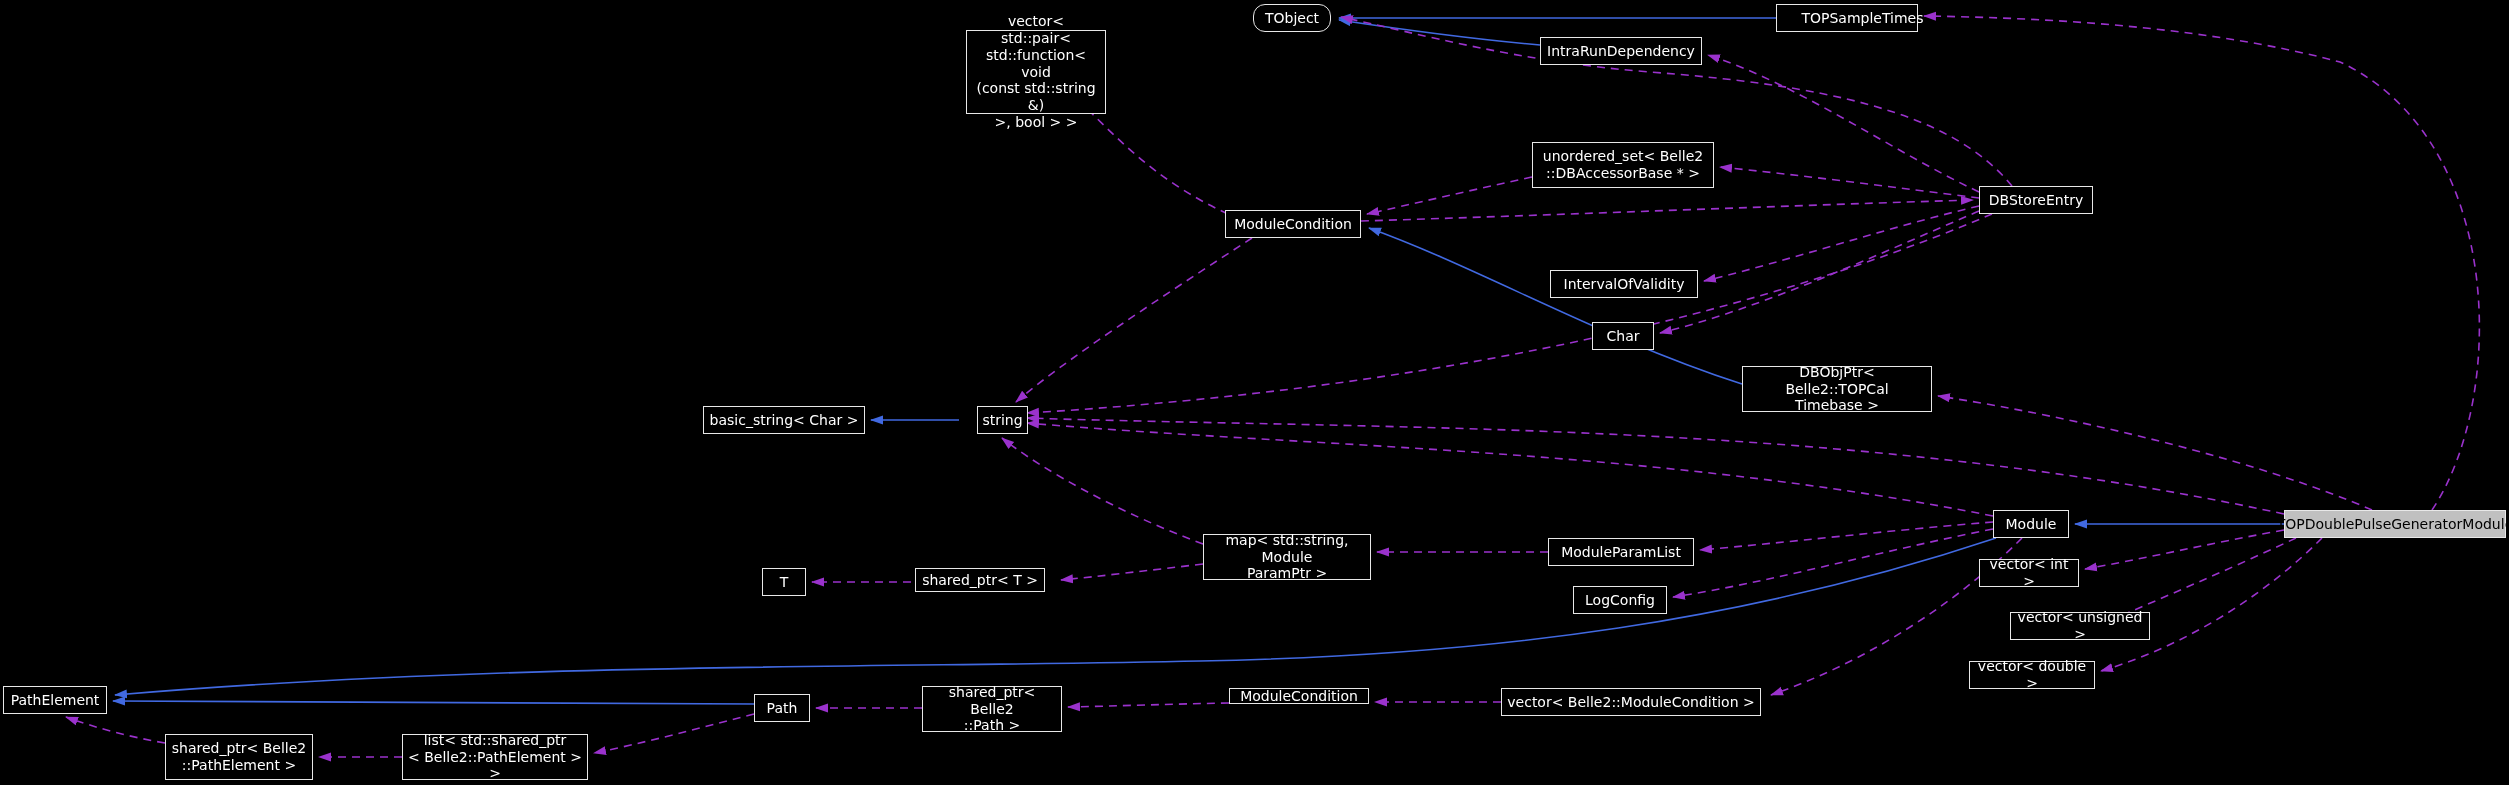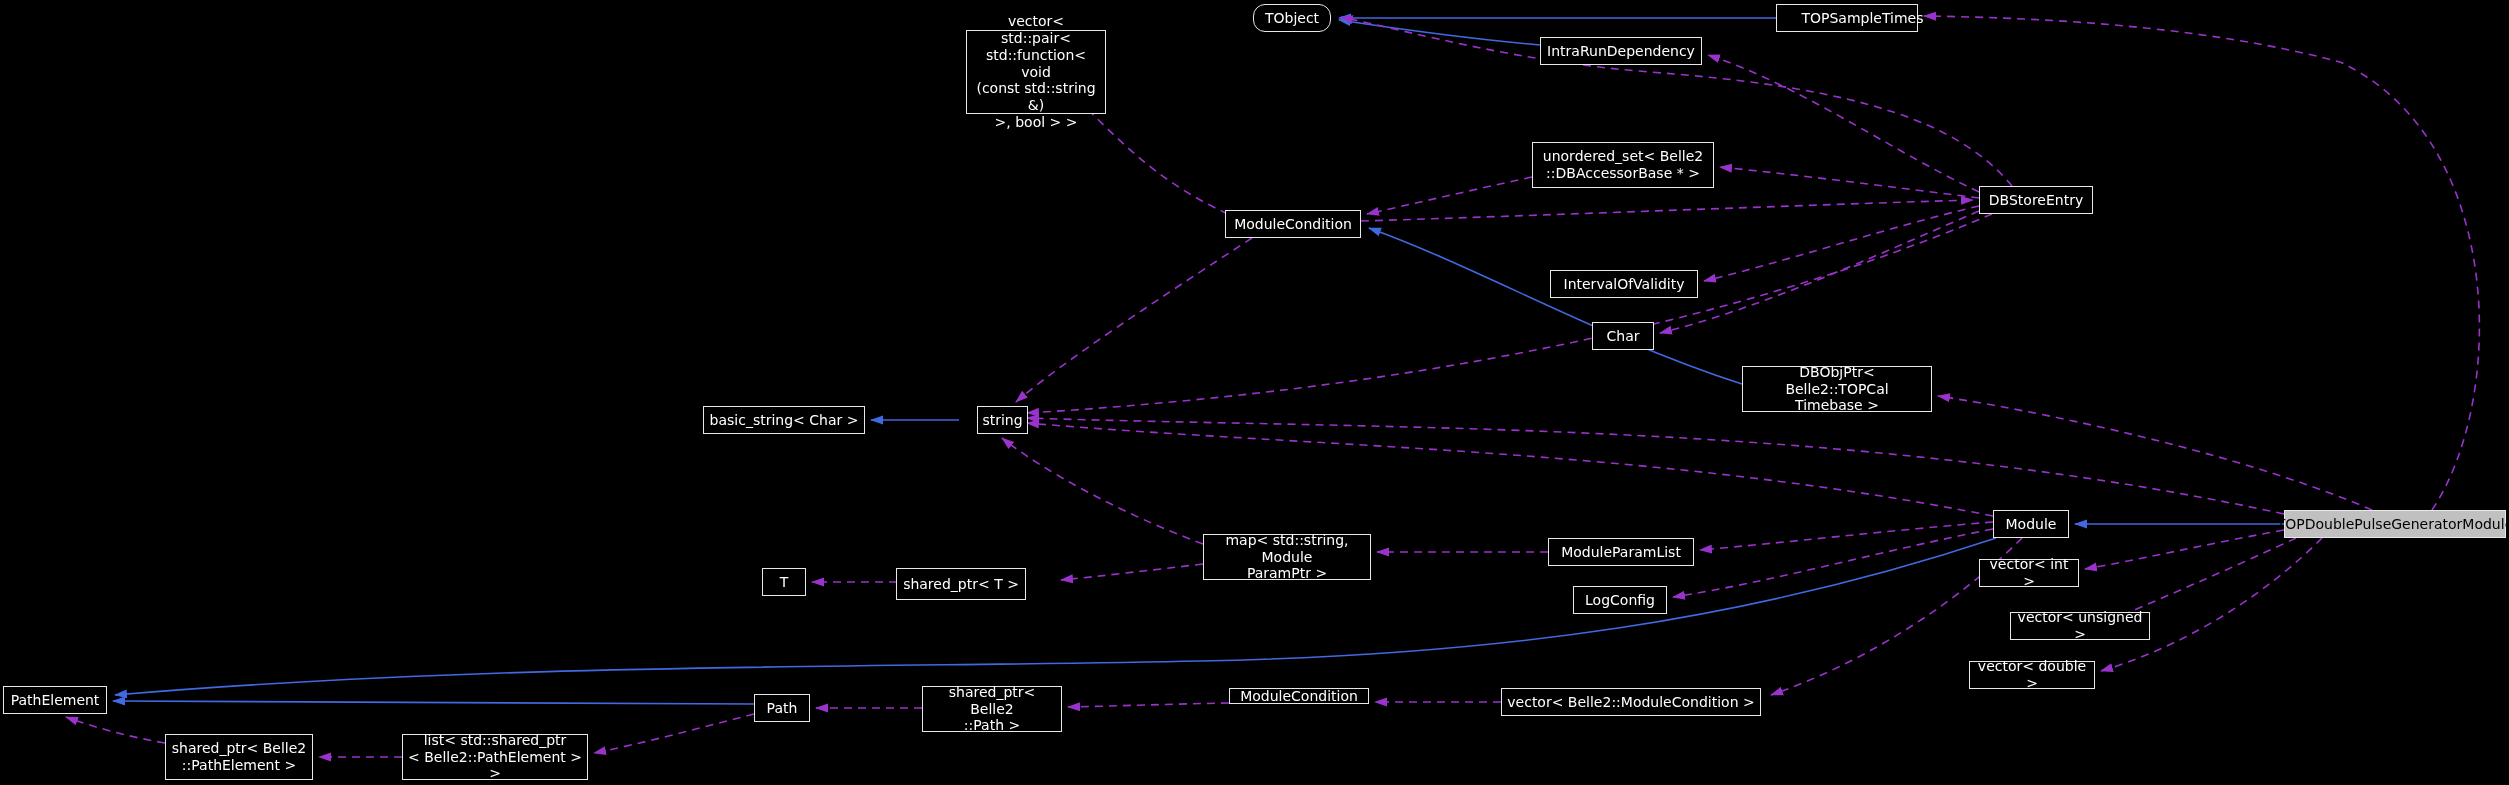--- a/index.html
+++ b/index.html
@@ -124,21 +124,21 @@
       <div class="node highlight" style="left: 2284px; top: 510px; width: 222px; height: 28px;">TOPDoublePulseGeneratorModule</div>
       <div class="node" style="left: 1993px; top: 510px; width: 76px; height: 28px;">Module</div>
       <div class="node" style="left: 1203px; top: 534px; width: 168px; height: 46px;">map&lt; std::string, Module
 ParamPtr &gt;</div>
       <div class="node" style="left: 1548px; top: 538px; width: 146px; height: 28px;">ModuleParamList</div>
       <div class="node" style="left: 1573px; top: 586px; width: 94px; height: 28px;">LogConfig</div>
       <div class="node" style="left: 1979px; top: 559px; width: 100px; height: 28px;">vector&lt; int &gt;</div>
       <div class="node" style="left: 1963px; top: 612px; width: 140px; height: 28px; margin-left: 47px;">vector&lt; unsigned &gt;</div>
       <div class="node" style="left: 1969px; top: 661px; width: 126px; height: 28px;">vector&lt; double &gt;</div>
       <div class="node" style="left: 762px; top: 568px; width: 44px; height: 28px;">T</div>
-      <div class="node" style="left: 896px; top: 568px; width: 130px; height: 32px;">shared_ptr&lt; T &gt;</div>
+      <div class="node" style="left: 915px; top: 568px; width: 130px; height: 24px;">shared_ptr&lt; T &gt;</div>
       <div class="node" style="left: 3px; top: 686px; width: 104px; height: 28px;">PathElement</div>
       <div class="node" style="left: 754px; top: 694px; width: 56px; height: 28px;">Path</div>
       <div class="node" style="left: 922px; top: 686px; width: 140px; height: 46px;">shared_ptr&lt; Belle2
 ::Path &gt;</div>
       <div class="node" style="left: 1229px; top: 688px; width: 140px; height: 16px;">ModuleCondition</div>
       <div class="node" style="left: 1501px; top: 688px; width: 260px; height: 28px;">vector&lt; Belle2::ModuleCondition &gt;</div>
       <div class="node" style="left: 165px; top: 734px; width: 148px; height: 46px;">shared_ptr&lt; Belle2
 ::PathElement &gt;</div>
       <div class="node" style="left: 402px; top: 734px; width: 186px; height: 46px;">list&lt; std::shared_ptr
 &lt; Belle2::PathElement &gt; &gt;</div>

